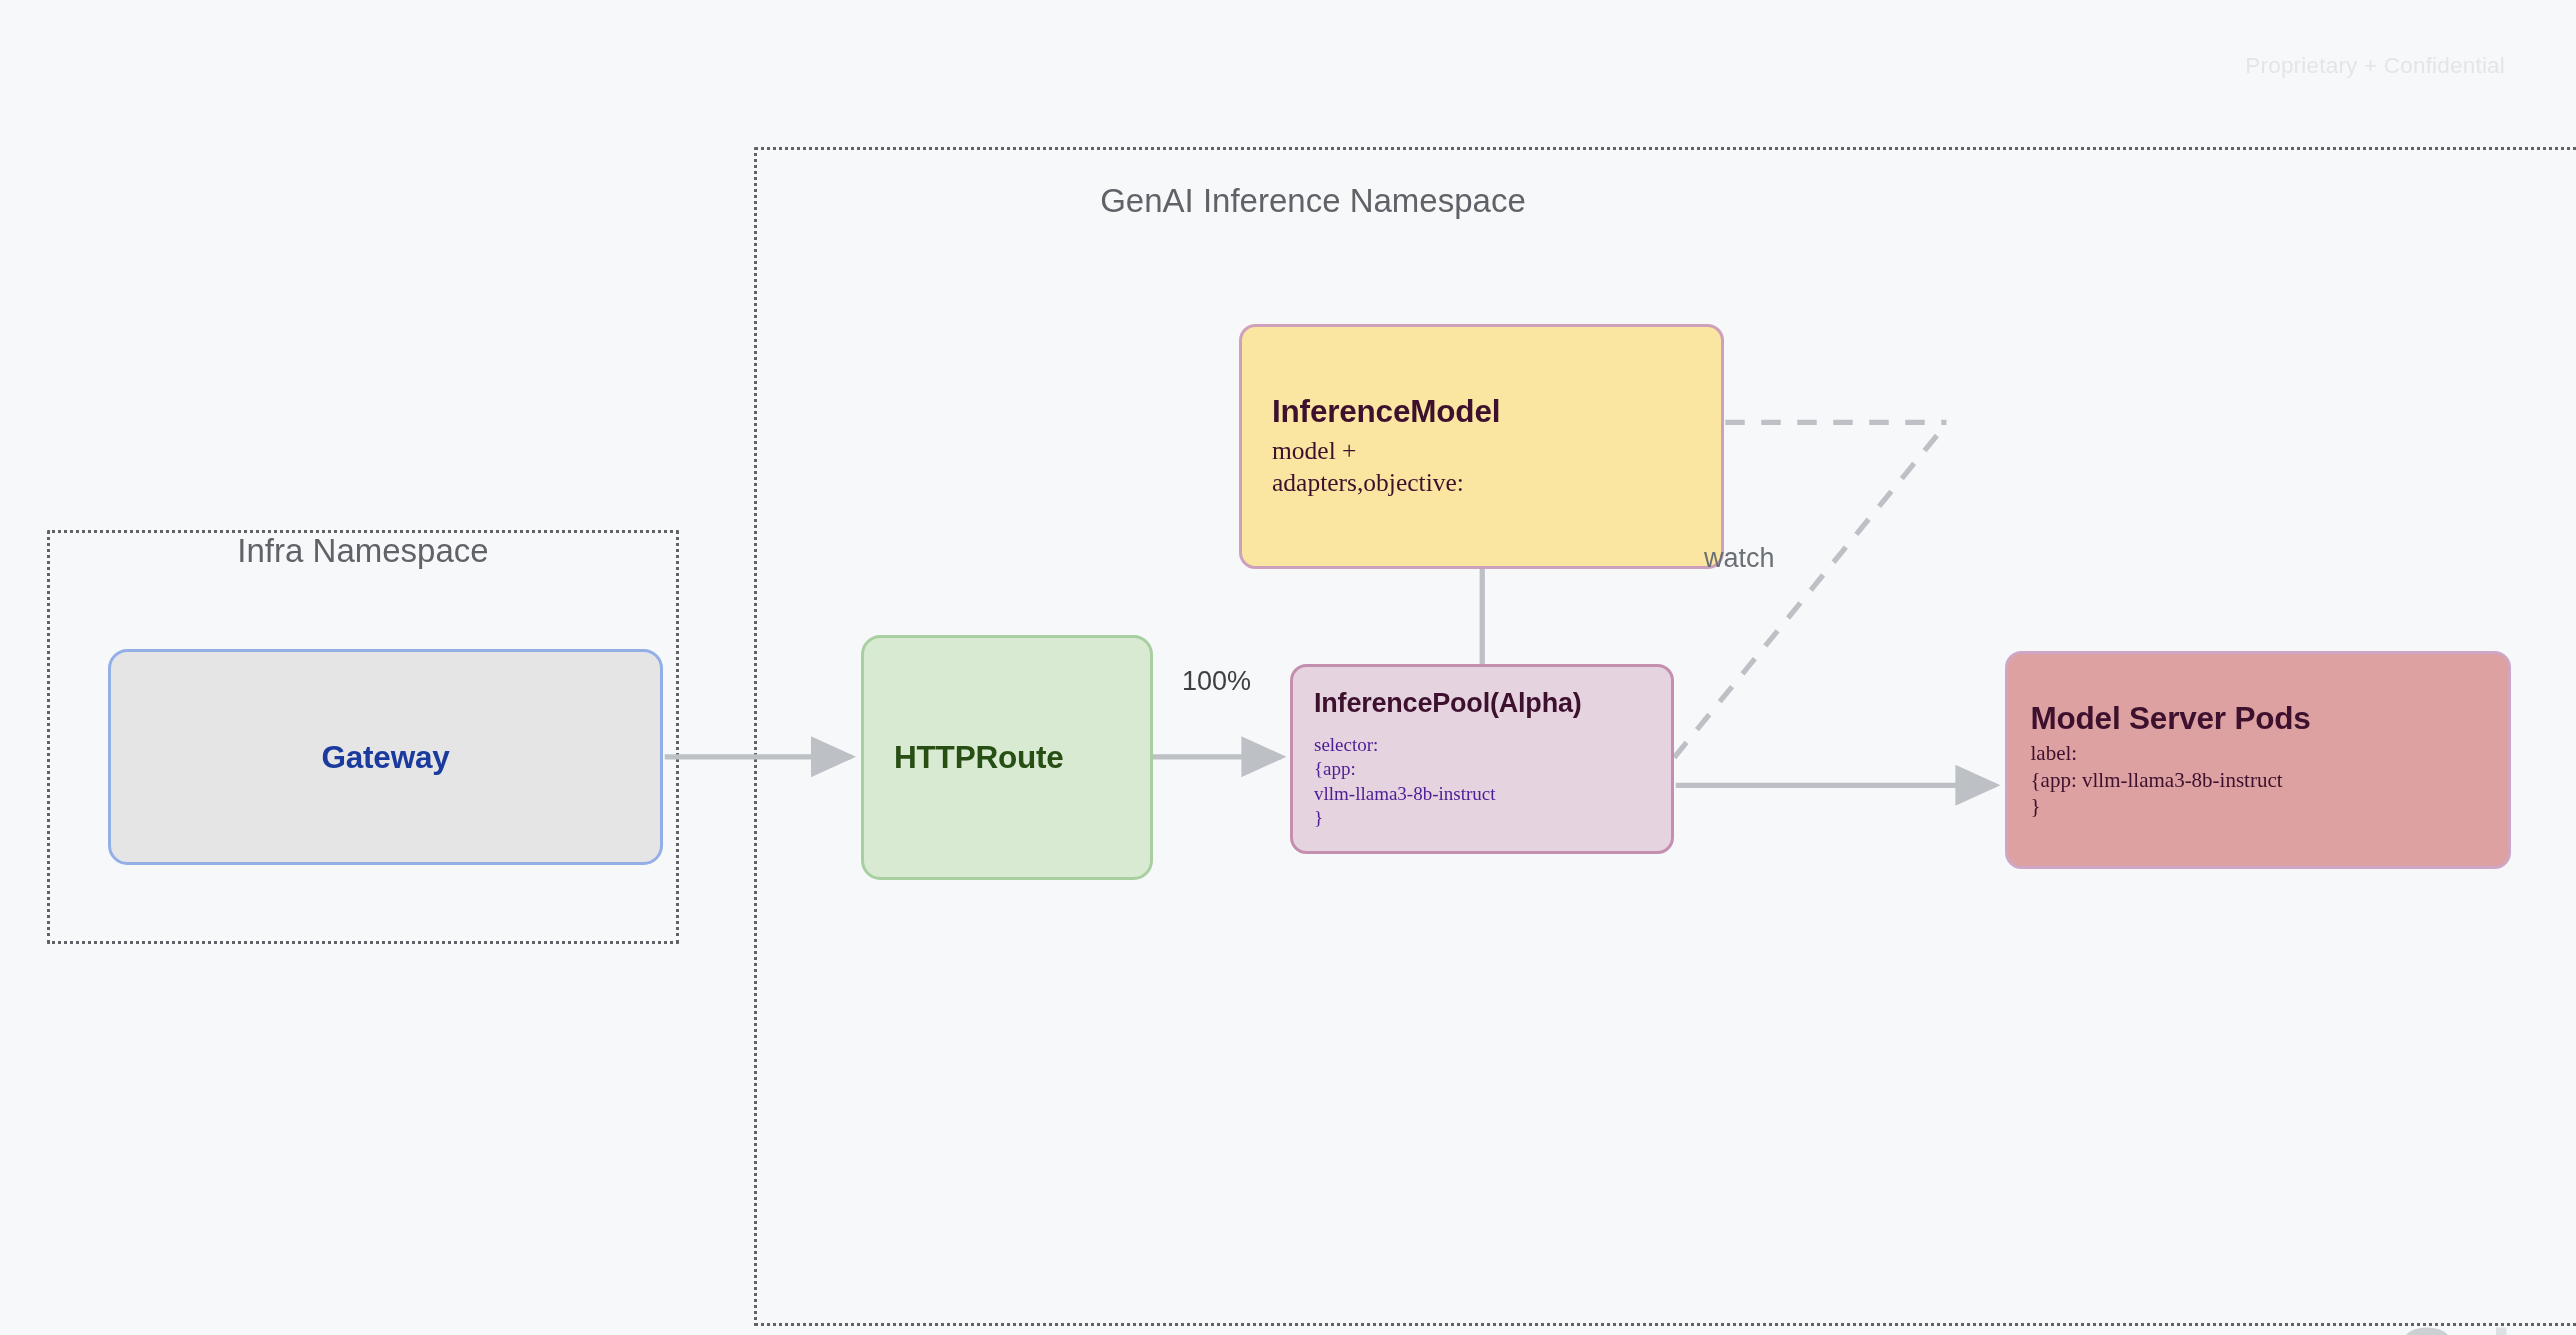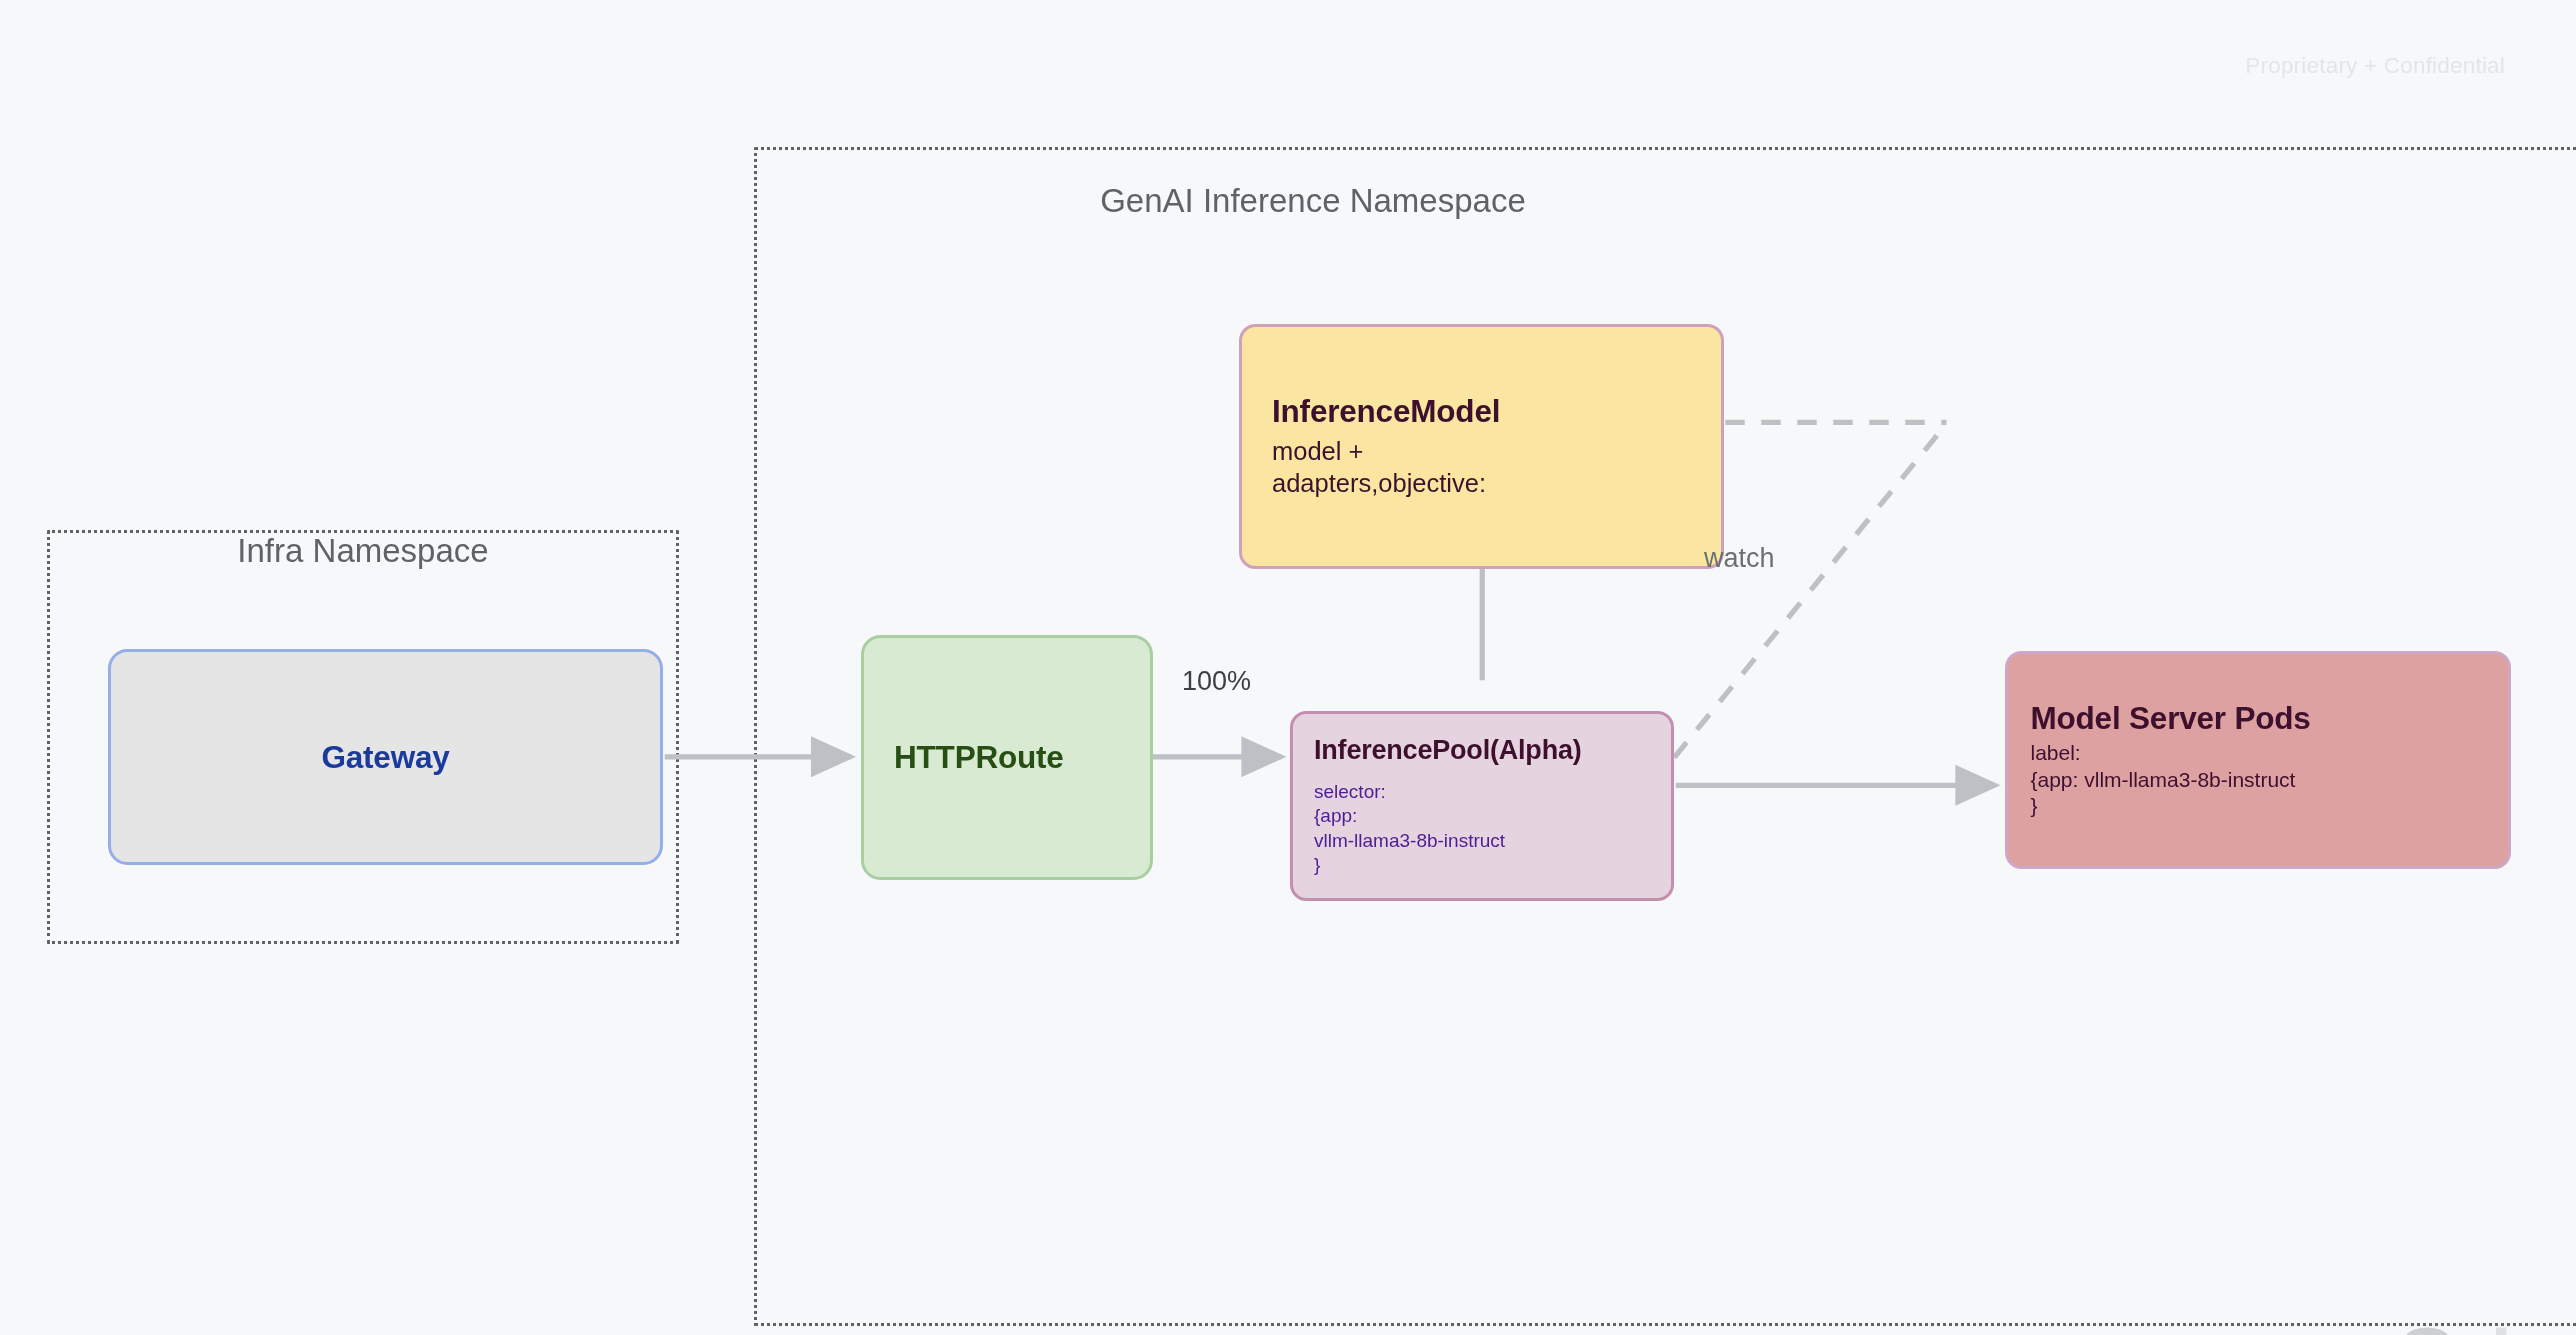--- a/index.html
+++ b/index.html
@@ -60,21 +60,21 @@
     flex-direction: column;
     justify-content: center;
     padding: 0 30px;
   }
   .node .title {
     font-weight: bold;
     white-space: nowrap;
     letter-spacing: -0.2px;
   }
   .node .sub {
-    font-family: Liberation Sans, sans-serif;
+    font-family: Liberation Serif, serif;
     white-space: pre-line;
     line-height: 1.28;
   }
 
   
   #gateway {
     left: 108px; top: 649px; width: 555px; height: 216px;
     background: #e5e5e5;
     border-color: #94aee8;
     border-radius: 19.5px;
@@ -96,21 +96,21 @@
   #inferencemodel {
     left: 1239px; top: 324px; width: 485px; height: 245px;
     background: #fae6a0;
     border-color: #cfa0bb;
   }
   #inferencemodel .title { font-size: 31.5px; color: #3d102e; margin-bottom: 4.5px; }
   #inferencemodel .sub { font-size: 25.5px; color: #3d102e; }
 
   
   #inferencepool {
-    left: 1290px; top: 711px; width: 384px; height: 190px;
+    left: 1290px; top: 664px; width: 384px; height: 190px;
     background: #e6d3e0;
     border-color: #c48fae;
     padding: 0 21px;
     gap: 13px;
   }
   #inferencepool .title { font-size: 27px; color: #3d102e; margin-bottom: 1.5px; }
   #inferencepool .sub { font-size: 19px; color: #4c1d95; }
 
   
   #epp {

